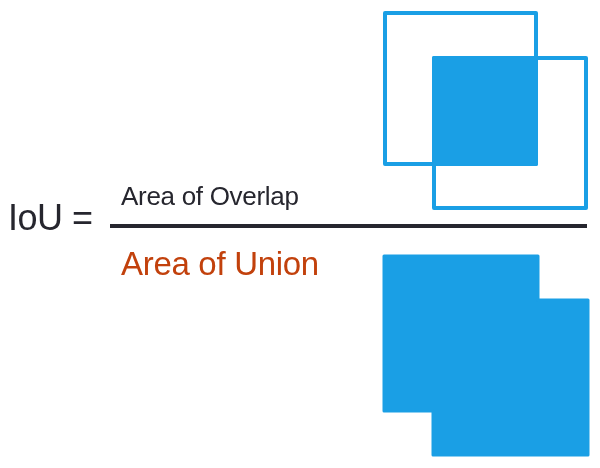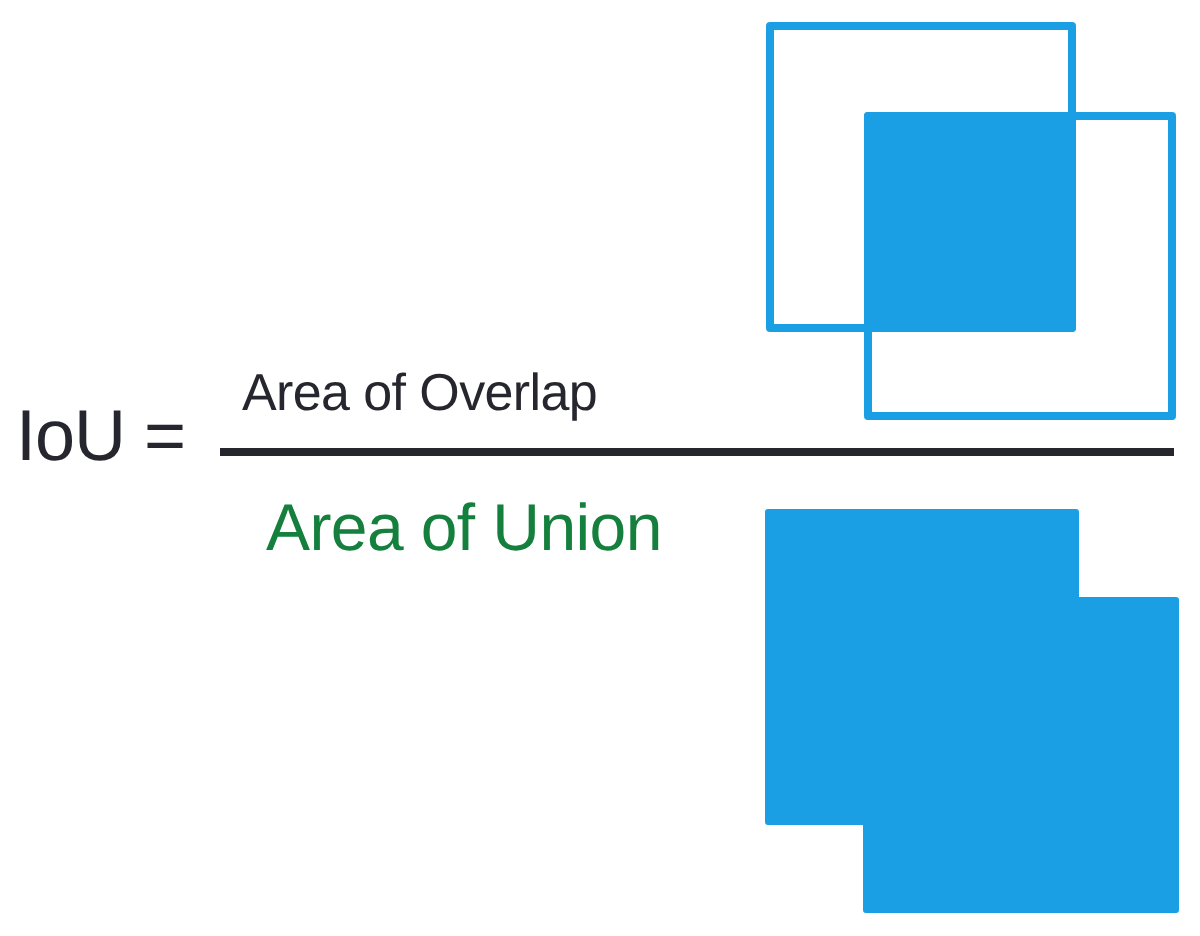--- a/index.html
+++ b/index.html
@@ -48,23 +48,22 @@
     color: #26262e;
     white-space: nowrap;
   }
   .denominator {
     position: absolute;
     left: 121px;
     top: 244px;
     font-size: 33px;
     line-height: 40px;
     letter-spacing: -0.3px;
-    color: #15803d;
+    color: #c2410c;
     white-space: nowrap;
-    margin-left: 12px;
   }
   .fraction-bar {
     position: absolute;
     left: 110px;
     top: 224px;
     width: 477px;
     height: 4px;
     background: #26262e;
   }
 

